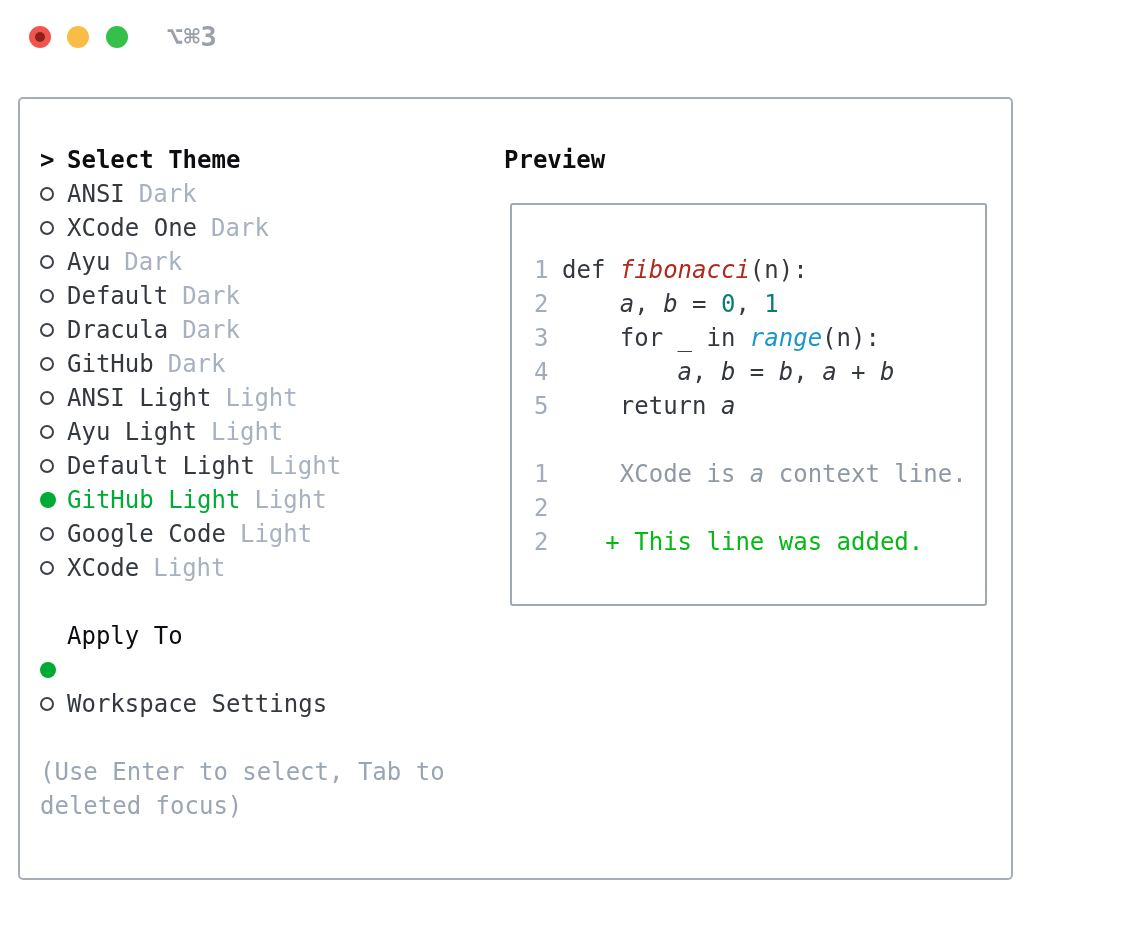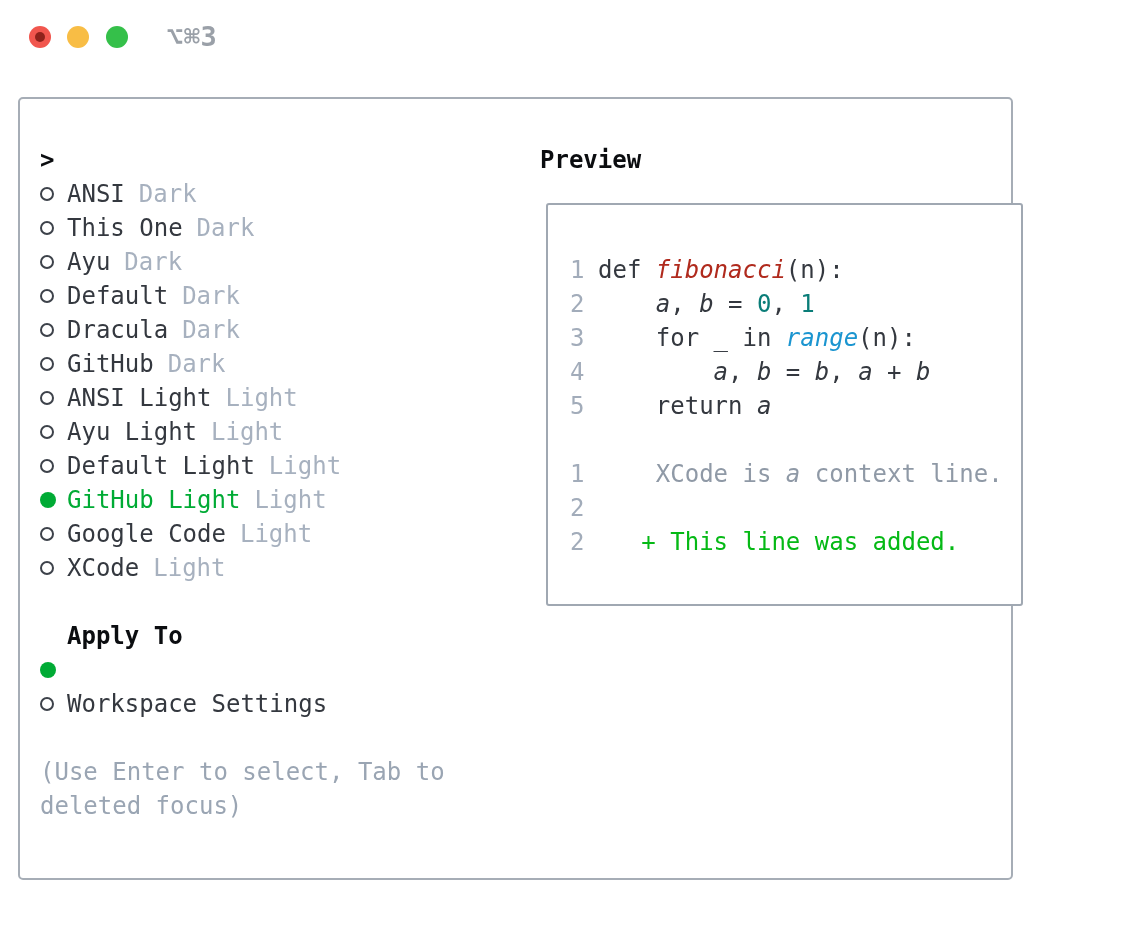--- a/index.html
+++ b/index.html
@@ -16,26 +16,26 @@
   .light-yellow{left:67px;background:var(--tl-yellow);}
   .light-green{left:106px;background:var(--tl-green);}
   .win-title{position:absolute;left:167px;top:21px;font-size:27px;font-weight:bold;color:var(--title-gray);letter-spacing:0.5px;}
   
   .panel{
     position:absolute;left:18px;top:97px;width:995px;height:783px;
     box-sizing:border-box;border:2px solid var(--panel-border);border-radius:5px;
     background:#fff;display:flex;padding:44px 0 0 20px;
   }
   .left-col{width:464px;flex:0 0 464px;}
-  .right-col{flex:1;margin-left:36px;}
+  .right-col{flex:1;}
   .row{height:34px;display:flex;align-items:center;font-size:24px;color:var(--text-dark);white-space:pre;}
   .sym{width:27px;flex:0 0 27px;display:flex;align-items:center;}
   .caret{font-weight:bold;color:var(--text-black);font-size:24px;}
   .hdr{font-weight:bold;color:var(--text-black);}
-  .hdr2{font-weight:bold;color:var(--text-black);}
+  .hdr2{font-weight:normal;color:var(--text-black);}
   .radio{width:14px;height:14px;box-sizing:border-box;border:2px solid var(--radio-stroke);border-radius:50%;}
   .radio.sel{width:16px;height:16px;border:none;background:var(--green-sel);}
   .name{color:var(--text-dark);}
   .name.sel{color:var(--green-sel);}
   .tag{color:var(--tag-gray);margin-left:14px;}
   .spacer{height:34px;}
   .hint{font-size:24px;line-height:34px;color:var(--hint-gray);white-space:pre;}
   
   .preview-title{height:34px;line-height:34px;font-size:24px;font-weight:bold;color:var(--text-black);}
   .preview-box{
@@ -63,24 +63,25 @@
     <div class="light light-red"></div>
     <div class="light light-yellow"></div>
     <div class="light light-green"></div>
     <div class="win-title">⌥⌘3</div>
   </div>
 
   <div class="panel">
     <div class="left-col">
       <div class="row">
         <span class="sym"><span class="caret">&gt;</span></span>
+        <span class="hdr">Select Theme</span>
       </div>
       <div id="theme-list">
           <div class="row"><span class="sym"><span class="radio"></span></span><span class="name">ANSI</span><span class="tag">Dark</span></div>
-          <div class="row"><span class="sym"><span class="radio"></span></span><span class="name">This One</span><span class="tag">Dark</span></div>
+          <div class="row"><span class="sym"><span class="radio"></span></span><span class="name">XCode One</span><span class="tag">Dark</span></div>
           <div class="row"><span class="sym"><span class="radio"></span></span><span class="name">Ayu</span><span class="tag">Dark</span></div>
           <div class="row"><span class="sym"><span class="radio"></span></span><span class="name">Default</span><span class="tag">Dark</span></div>
           <div class="row"><span class="sym"><span class="radio"></span></span><span class="name">Dracula</span><span class="tag">Dark</span></div>
           <div class="row"><span class="sym"><span class="radio"></span></span><span class="name">GitHub</span><span class="tag">Dark</span></div>
           <div class="row"><span class="sym"><span class="radio"></span></span><span class="name">ANSI Light</span><span class="tag">Light</span></div>
           <div class="row"><span class="sym"><span class="radio"></span></span><span class="name">Ayu Light</span><span class="tag">Light</span></div>
           <div class="row"><span class="sym"><span class="radio"></span></span><span class="name">Default Light</span><span class="tag">Light</span></div>
           <div class="row"><span class="sym"><span class="radio sel"></span></span><span class="name sel">GitHub Light</span><span class="tag">Light</span></div>
           <div class="row"><span class="sym"><span class="radio"></span></span><span class="name">Google Code</span><span class="tag">Light</span></div>
           <div class="row"><span class="sym"><span class="radio"></span></span><span class="name">XCode</span><span class="tag">Light</span></div>

